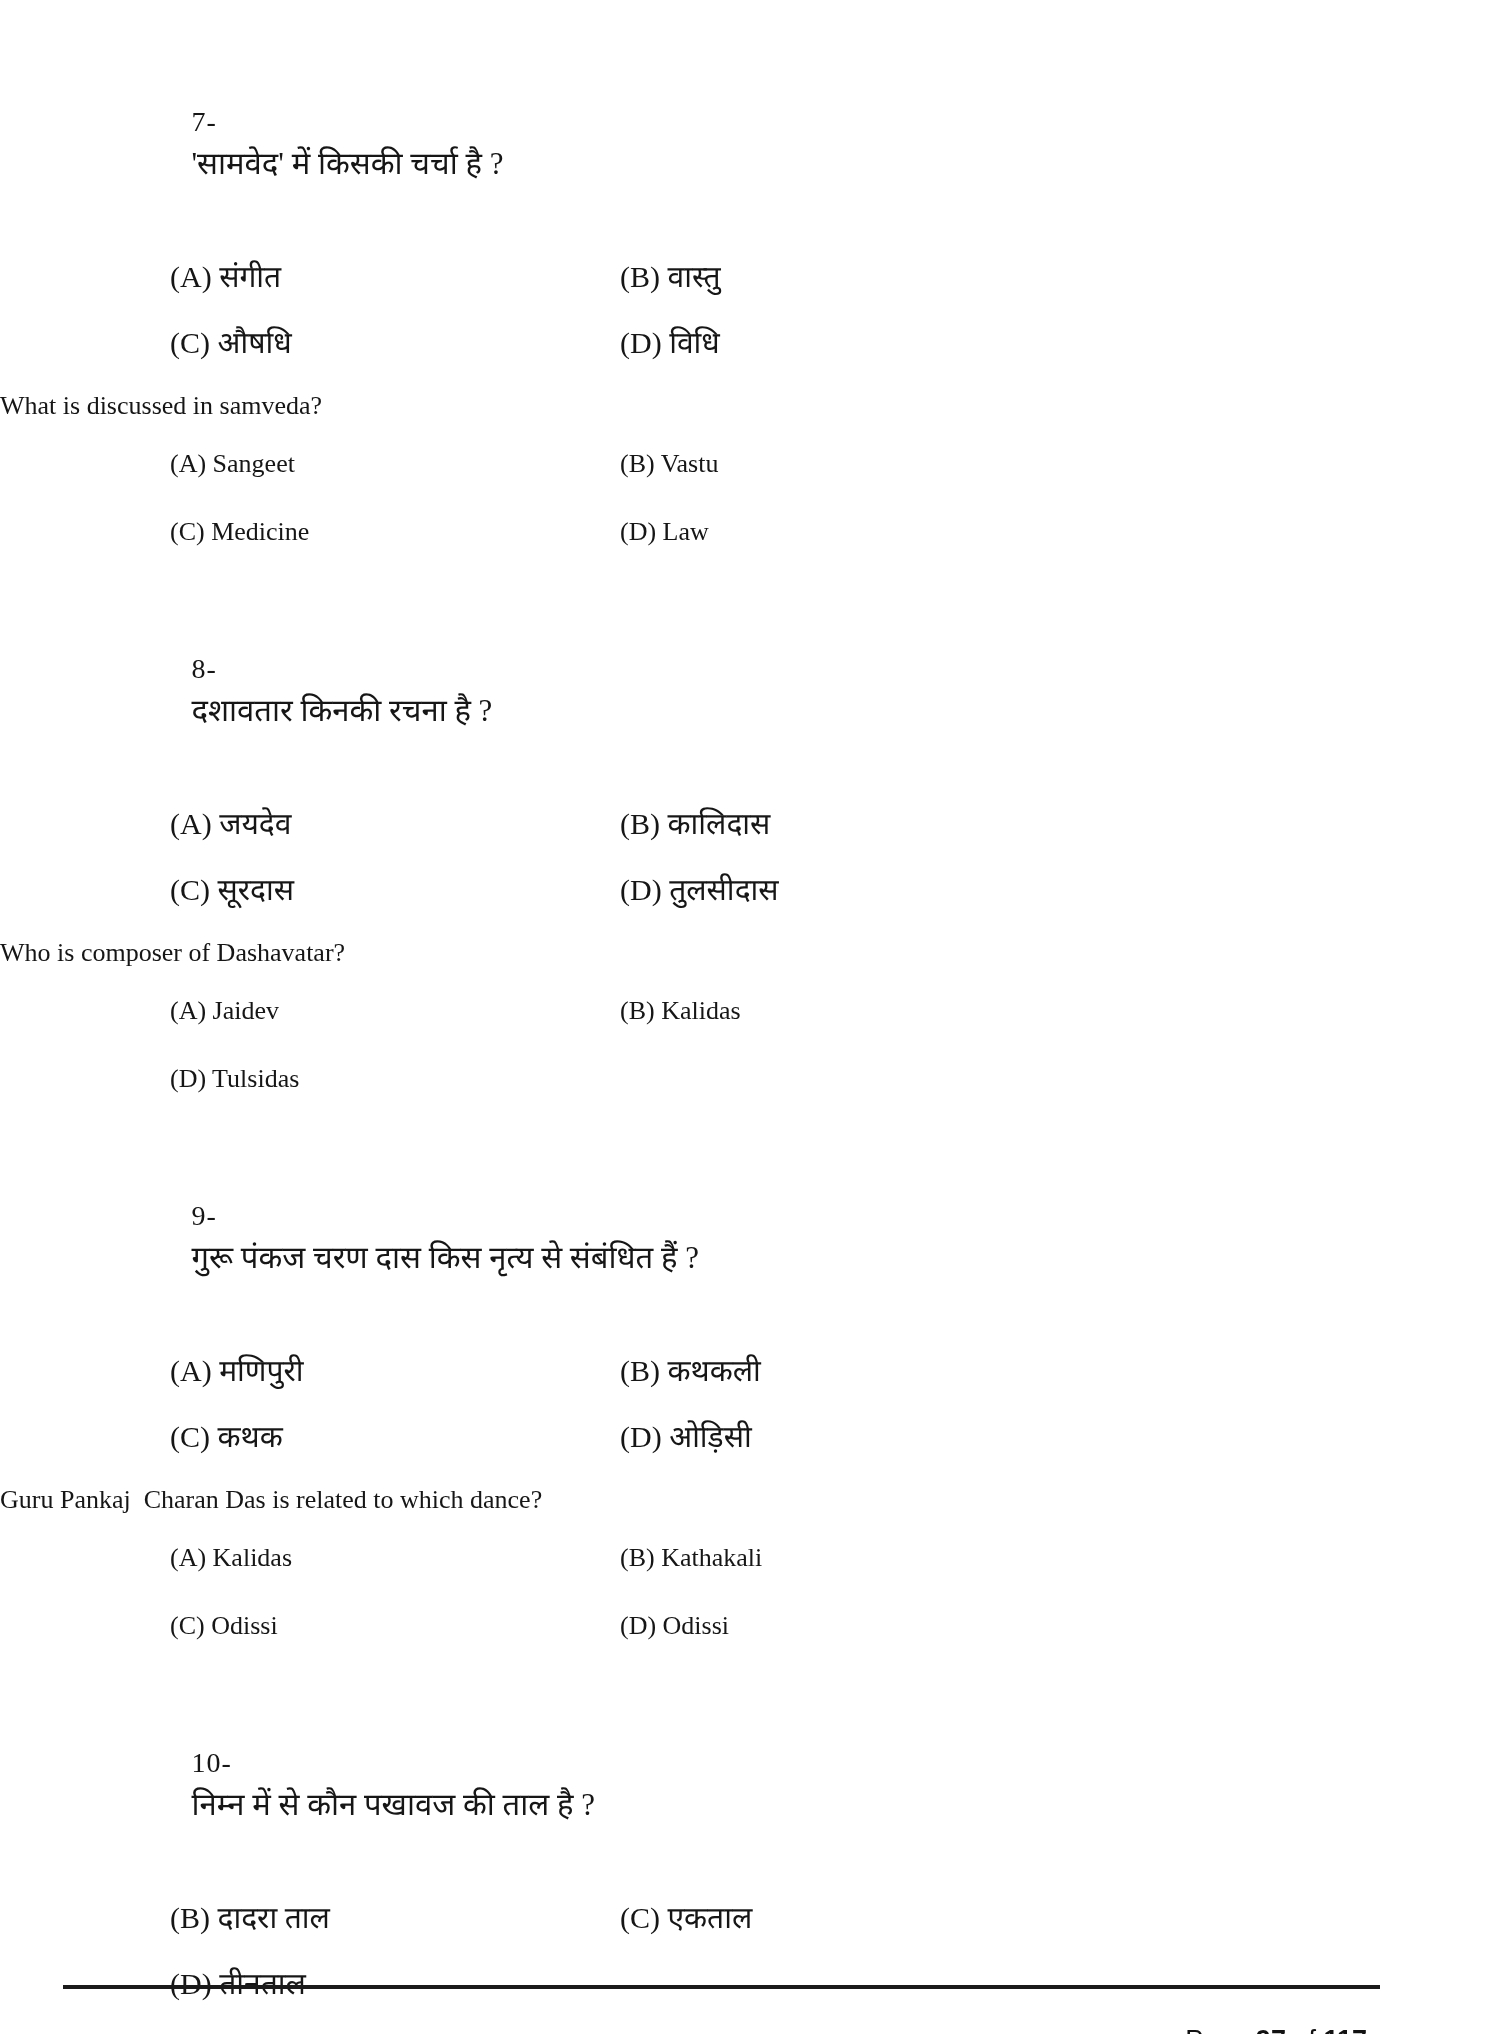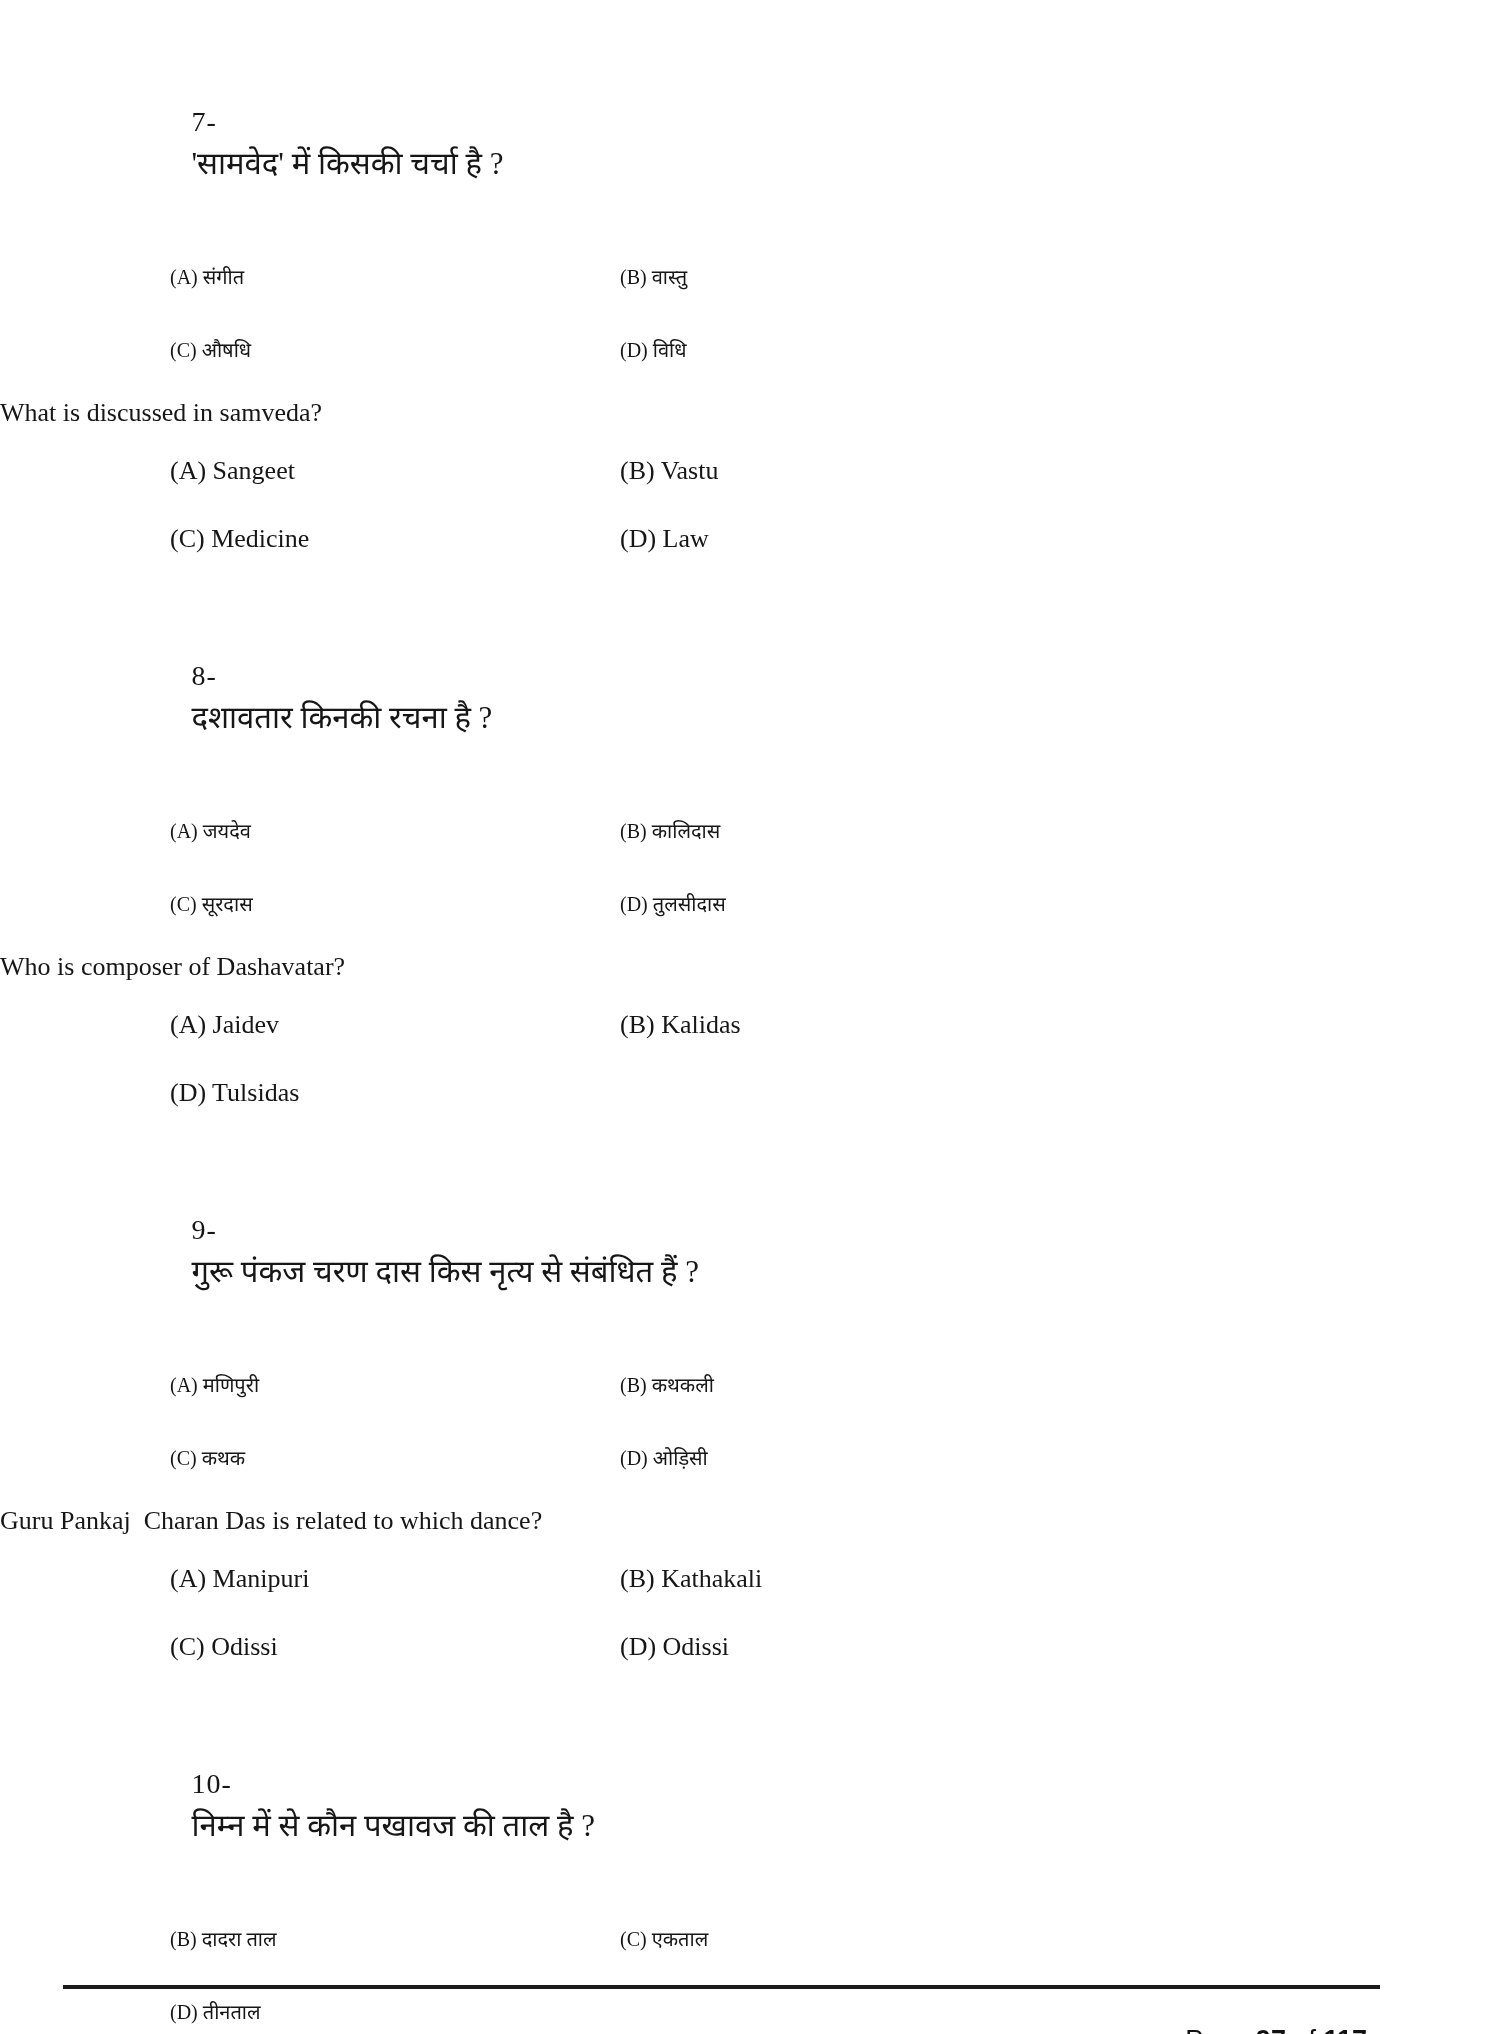--- a/index.html
+++ b/index.html
@@ -32,22 +32,22 @@
   .qhead .qnum.nogap { margin-right: 10px; }
 
   .opts {
     display: grid;
     grid-template-columns: 450px auto;
     justify-content: start;
     margin-left: 170px;
   }
   .opts.hi {
     margin-top: 30px;
-    row-gap: 33px;
-    font-size: 20px;
+    row-gap: 26px;
+    font-size: 30px;
     line-height: 40px;
   }
   .opts.en {
     margin-top: 24px;
     row-gap: 34px;
     font-size: 26px;
     line-height: 34px;
   }
 
   .qeng {
@@ -128,21 +128,21 @@
       <span>गुरू पंकज चरण दास किस नृत्य से संबंधित हैं ?</span>
     </div>
     <div class="opts hi">
       <span>(A) मणिपुरी</span>
       <span>(B) कथकली</span>
       <span>(C) कथक</span>
       <span>(D) ओड़िसी</span>
     </div>
     <div class="qeng">Guru Pankaj  Charan Das is related to which dance?</div>
     <div class="opts en">
-      <span>(A) Manipuri</span>
+      <span>(A) Kalidas</span>
       <span>(B) Kathakali</span>
       <span>(C) Odissi</span>
       <span>(D) Odissi</span>
     </div>
   </section>
 
   <section class="qblock">
     <div class="qhead">
       <span class="qnum nogap">10-</span>
       <span>निम्न में से कौन पखावज की ताल है ?</span>

